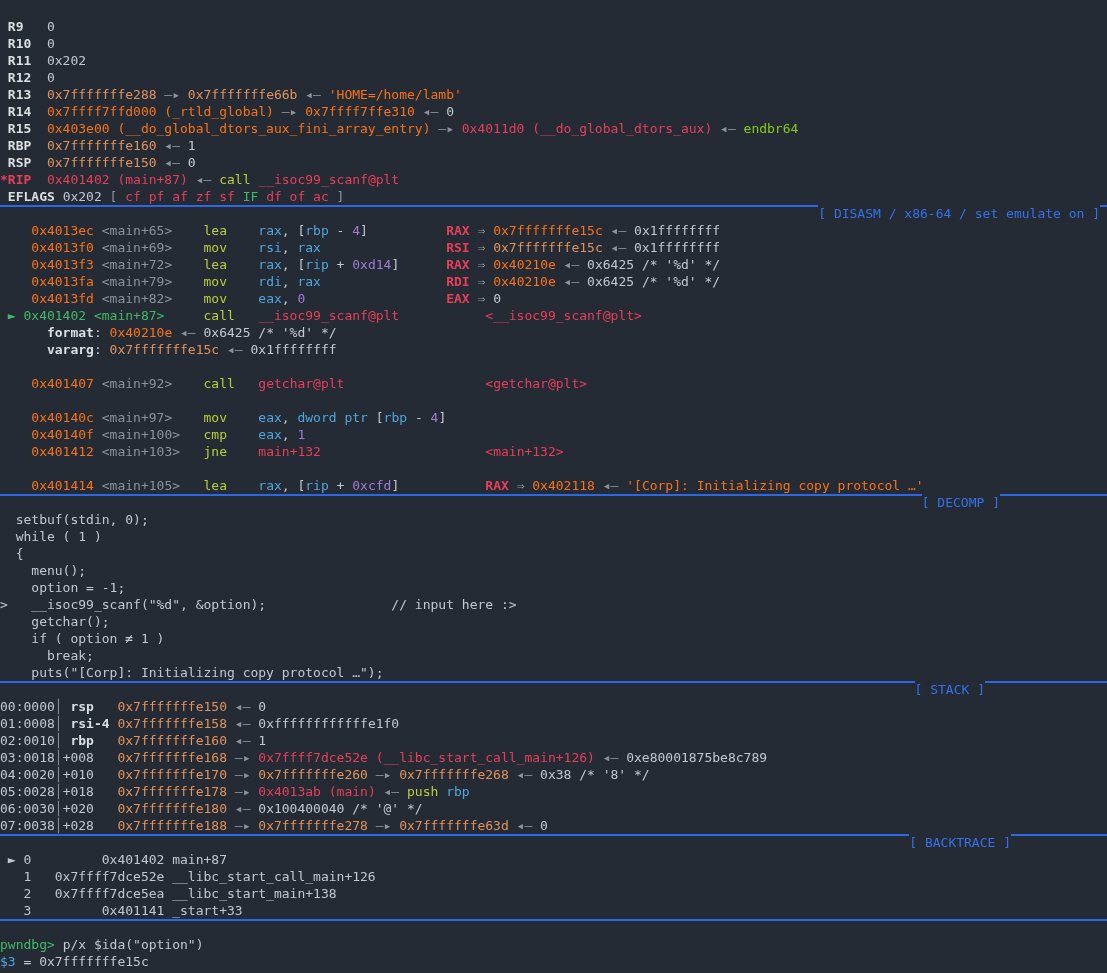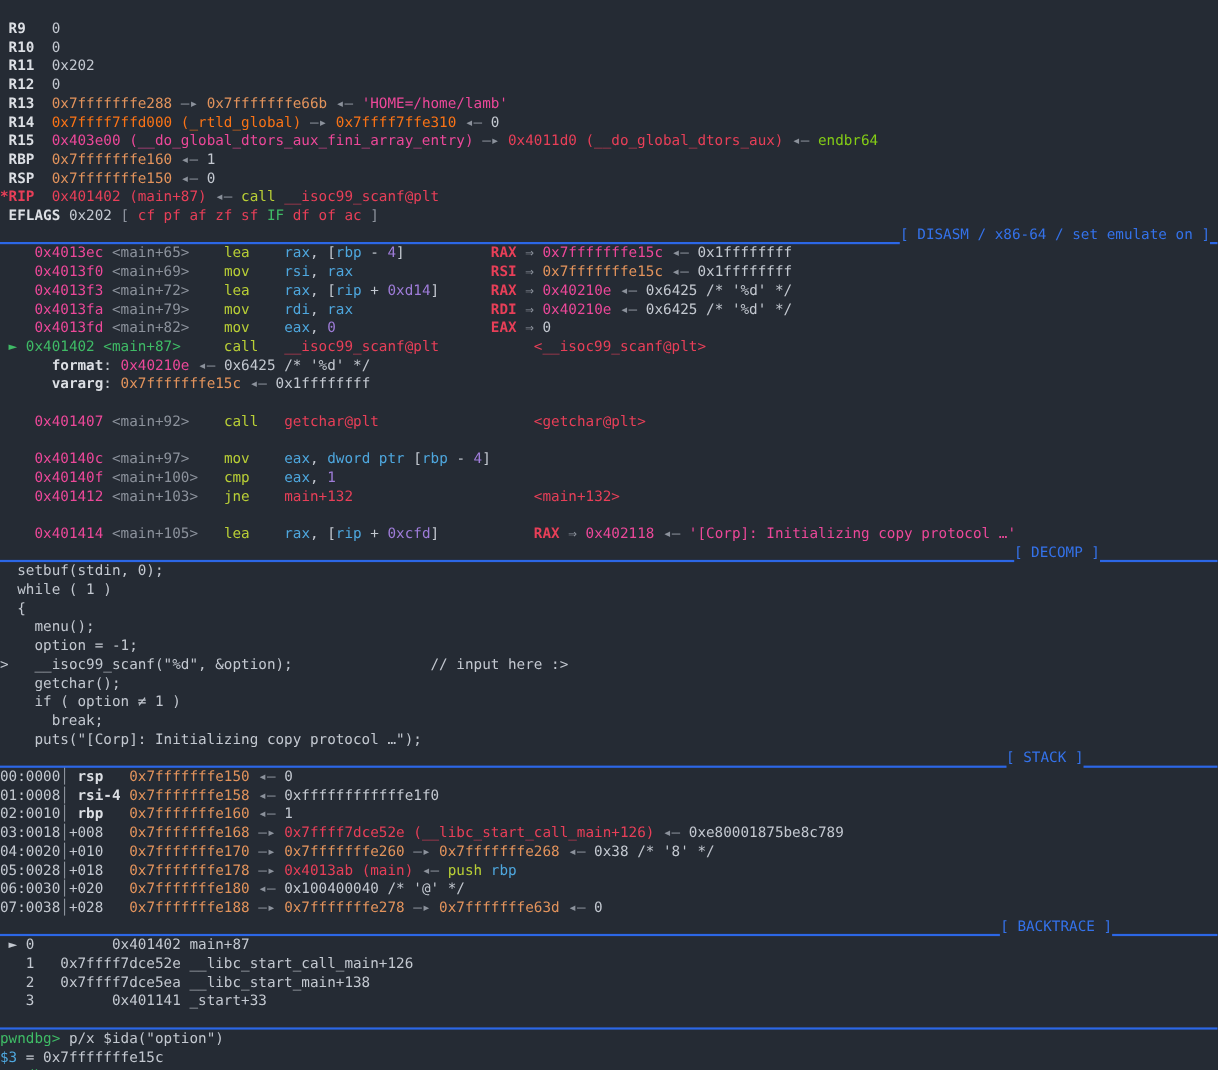--- a/index.html
+++ b/index.html
@@ -7,34 +7,34 @@
     width:1107px;height:973px;
     background:#252b34;
     overflow:hidden;
     font-family:"DejaVu Sans Mono","Liberation Mono",monospace;
     font-size:13px;line-height:17px;
   }
   #terminal{padding-top:18px;white-space:pre;}
   .line{height:17px;white-space:pre;}
   
   .fg{color:#c3c8d0}
-  .w{color:#ec4899}
+  .w{color:#f97316}
   .dim{color:#8c929c}
   .b{color:#dcdfe4;font-weight:bold}
   .red{color:#e83f58}
   .redb{color:#e83f58;font-weight:bold}
   .greenb{color:#3fbb66;font-weight:normal}
   .yel{color:#84cc16}
   .yelb{color:#b9cf36;font-weight:normal}
   .or{color:#e2935c}
   .pu{color:#9e7cd8}
   .cy{color:#4ea7de}
   .lav{color:#f97316}
   
-  .sep{display:flex;align-items:flex-end;height:17px;}
+  .sep{display:flex;align-items:flex-start;height:17px;}
   .sep::before{content:"";flex:1;border-top:2px solid #2c67e6;}
   .sep::after{content:"";width:0;border-top:2px solid #2c67e6;}
   .sep .lbl{color:#3472ea;white-space:pre;}
   .sep.plain::before{flex:1;}
   [data-name="disasm-header"]::after{width:7px;}
   [data-name="decomp-header"]::after{width:107px;}
   [data-name="stack-header"]::after{width:122px;}
   [data-name="backtrace-header"]::after{width:96px;}
 </style>
 </head>

